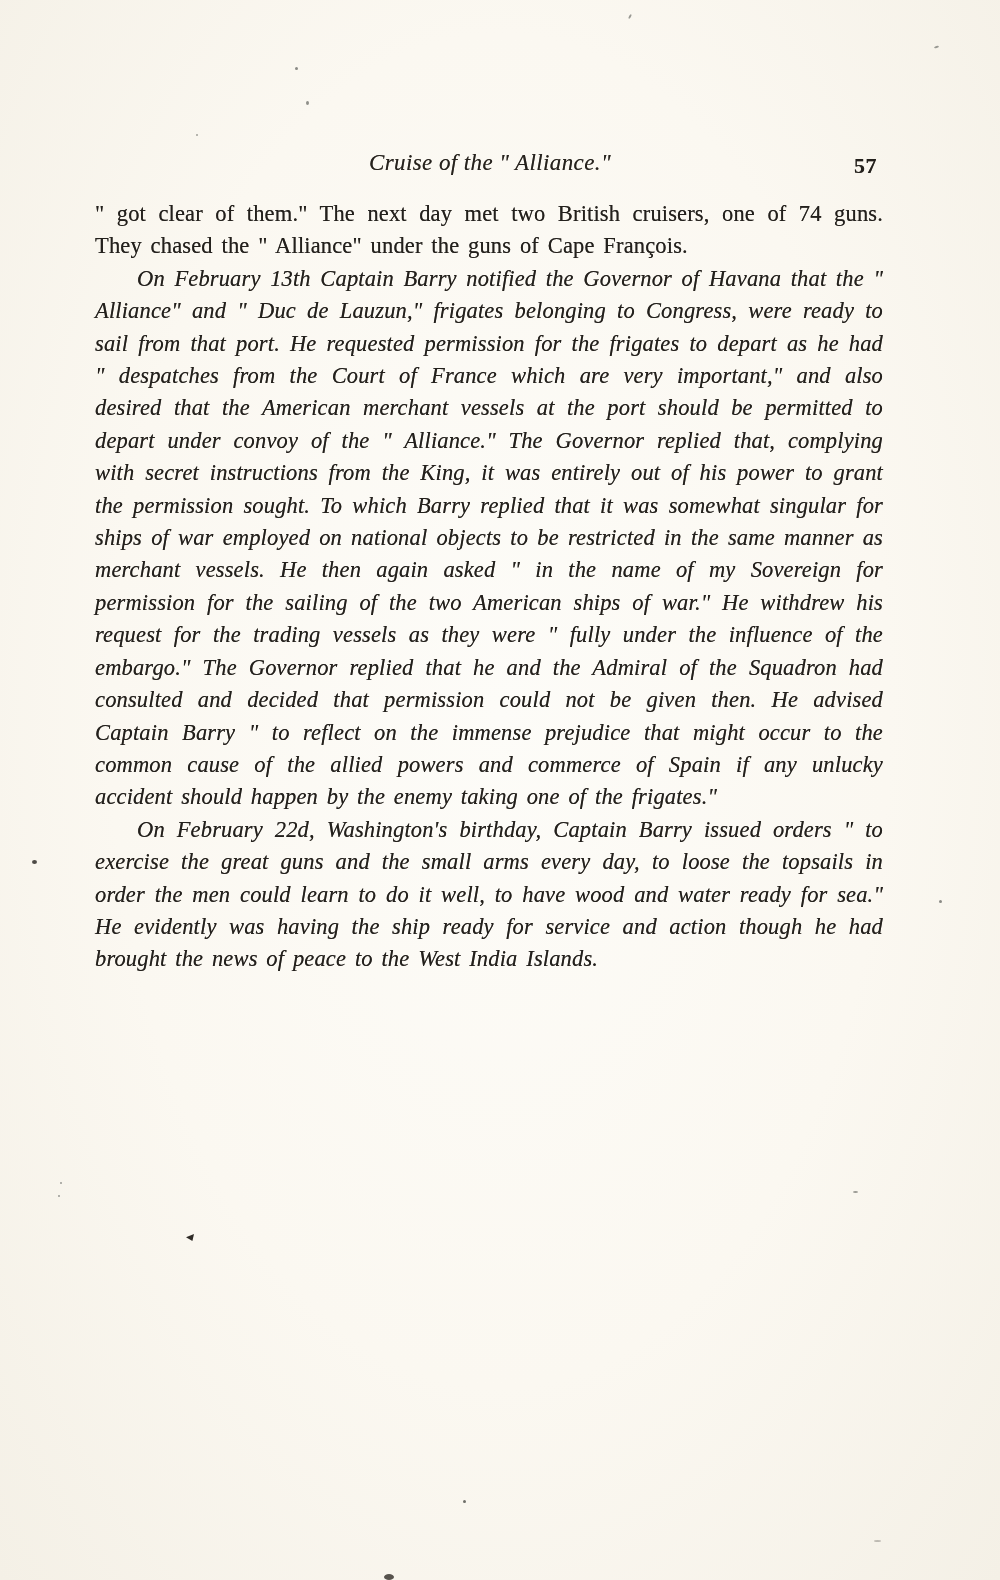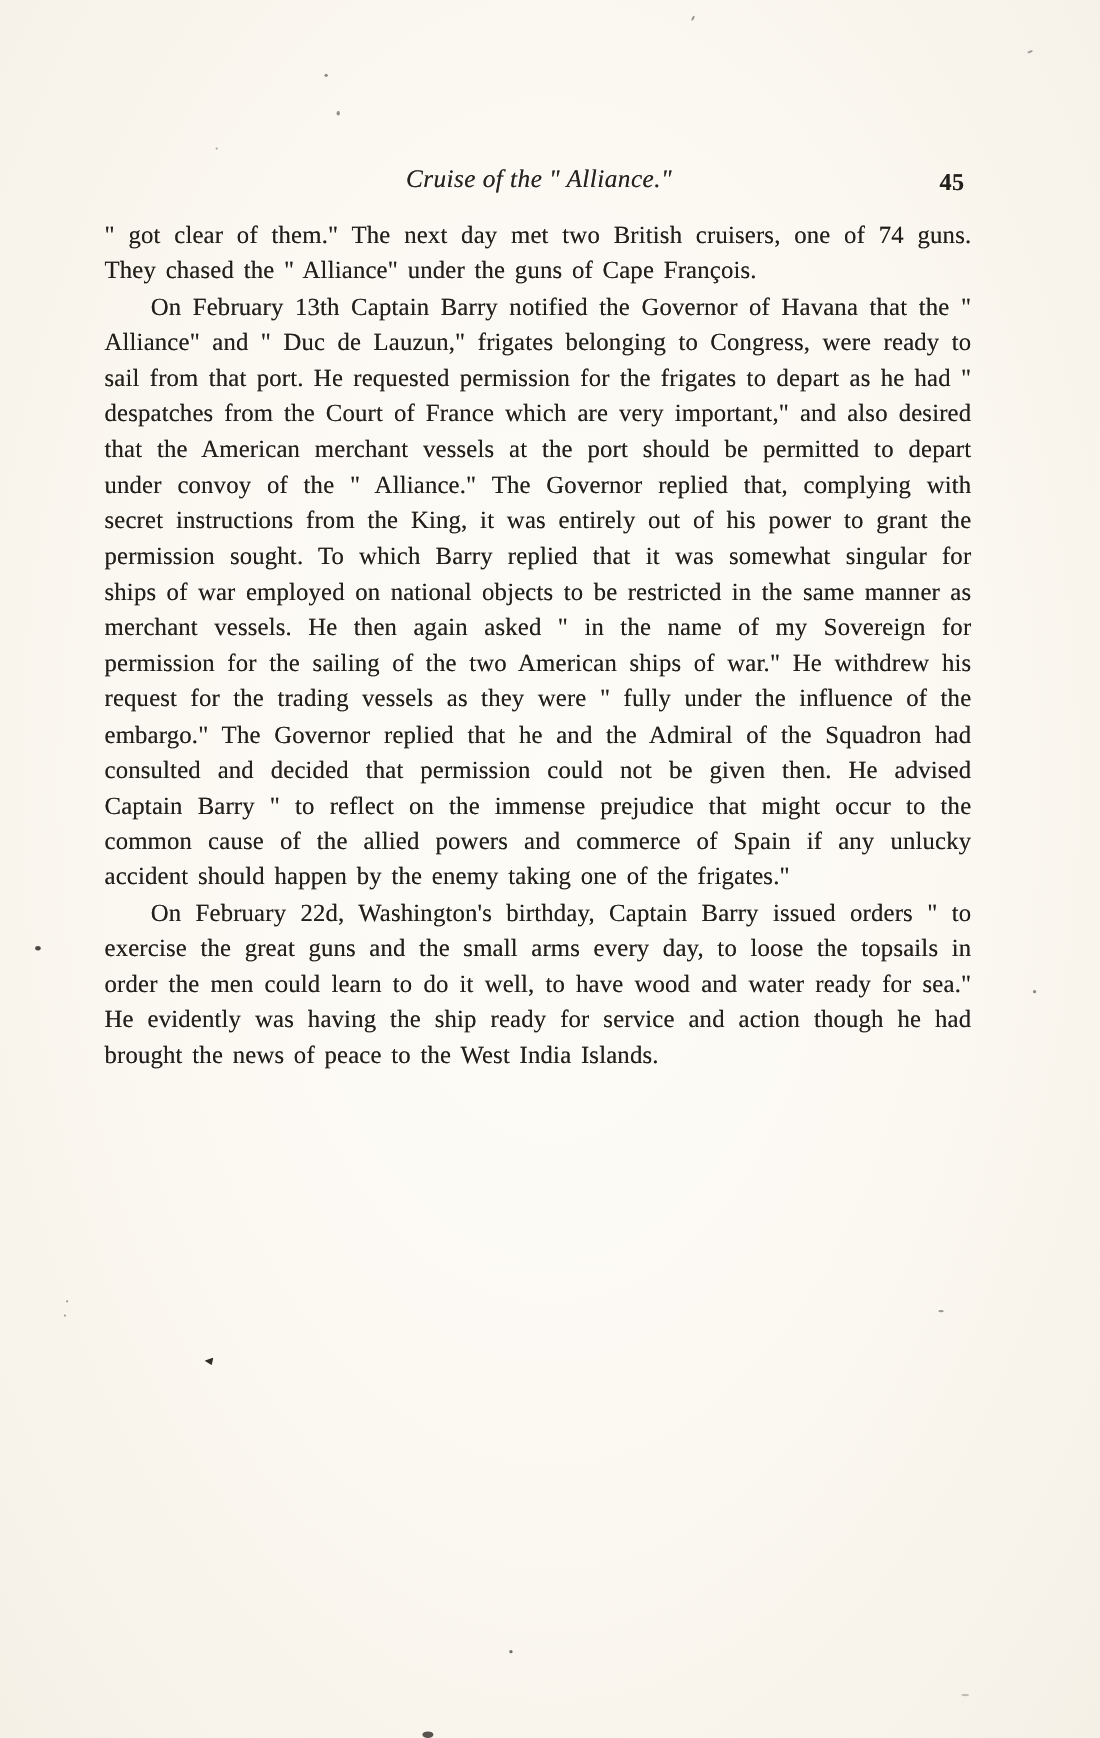--- a/index.html
+++ b/index.html
@@ -51,39 +51,40 @@
     text-align: justify;
     word-spacing: 3px;
     letter-spacing: 0.15px;
     text-shadow: 0 0 0.45px rgba(32, 28, 24, 0.65);
   }
   .para {
     margin: 0;
   }
   .para.indented {
     text-indent: 42px;
+    font-style: italic;
   }
   .speck {
     position: absolute;
     background: #777;
     border-radius: 50%;
   }
   .speck.tri {
     border-radius: 0;
     clip-path: polygon(0 45%, 100% 0, 80% 100%);
   }
 </style>
 </head>
 <body>
 
 <div class="page">
 
   <div class="page-header">
     <div class="running-title">Cruise of the " Alliance."</div>
-    <div class="page-number">45</div>
+    <div class="page-number">57</div>
   </div>
 
   <div class="page-body">
     <p class="para">" got clear of them."  The next day met two British cruisers, one of 74 guns.  They chased the " Alliance" under the guns of Cape François.</p>
     <p class="para indented">On February 13th Captain Barry notified the Governor of Havana that the " Alliance" and " Duc de Lauzun," frigates belonging to Congress, were ready to sail from that port.  He requested permission for the frigates to depart as he had " despatches from the Court of France which are very important," and also desired that the American merchant vessels at the port should be permitted to depart under convoy of the " Alliance."  The Governor replied that, complying with secret instructions from the King, it was entirely out of his power to grant the permission sought.  To which Barry replied that it was somewhat singular for ships of war employed on national objects to be restricted in the same manner as merchant vessels.  He then again asked " in the name of my Sovereign for permission for the sailing of the two American ships of war."  He withdrew his request for the trading vessels as they were " fully under the influence of the embargo."  The Governor replied that he and the Admiral of the Squadron had consulted and decided that permission could not be given then.  He advised Captain Barry " to reflect on the immense prejudice that might occur to the common cause of the allied powers and commerce of Spain if any unlucky accident should happen by the enemy taking one of the frigates."</p>
     <p class="para indented">On February 22d, Washington's birthday, Captain Barry issued orders " to exercise the great guns and the small arms every day, to loose the topsails in order the men could learn to do it well, to have wood and water ready for sea."  He evidently was having the ship ready for service and action though he had brought the news of peace to the West India Islands.</p>
   </div>
 
   <div class="speck" style="left:295px; top:67px; width:3px; height:3px; background:#8a8a85;"></div>
   <div class="speck" style="left:306px; top:101px; width:3px; height:4px; background:#90908a;"></div>

